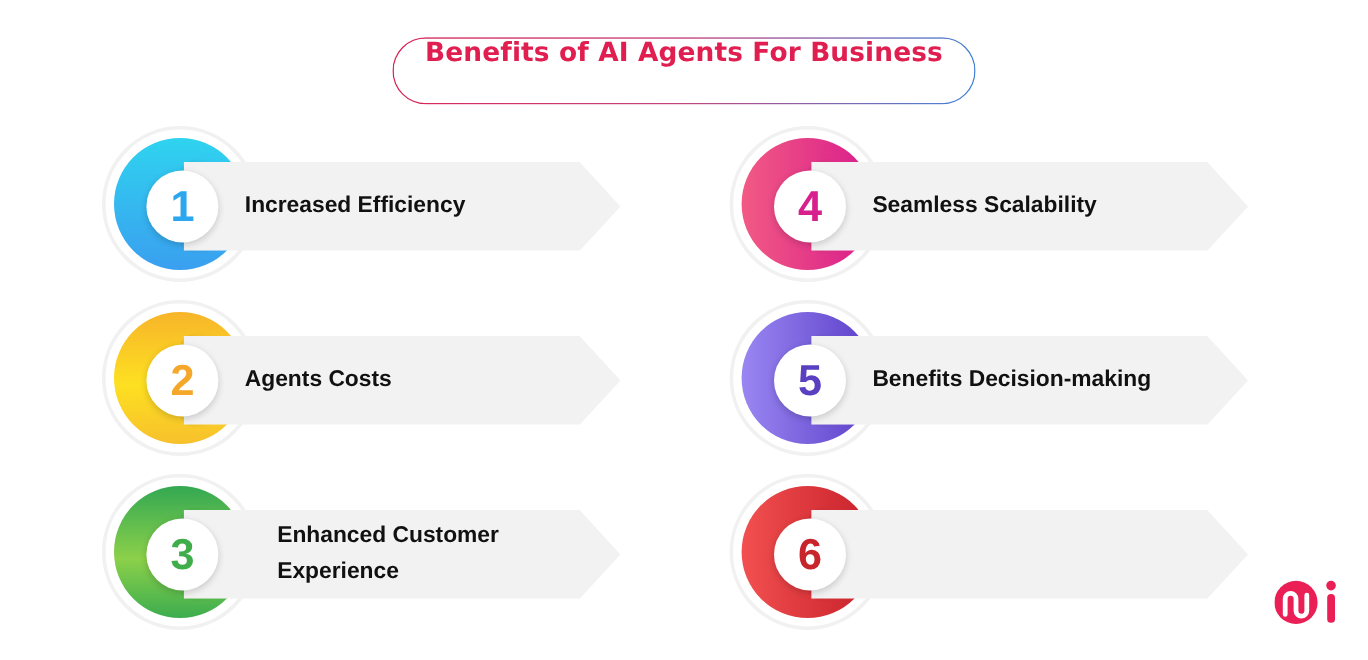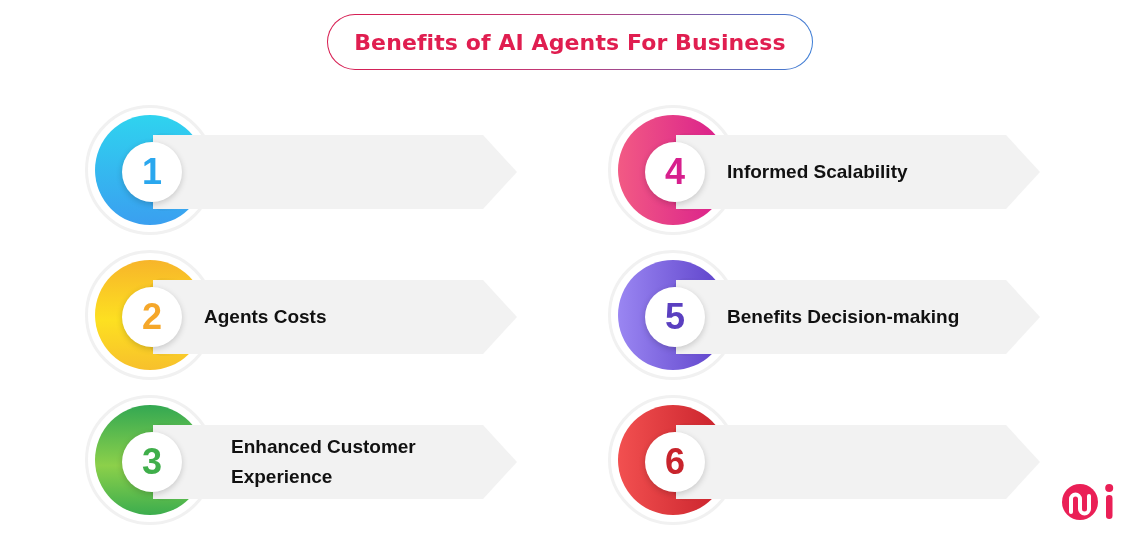--- a/index.html
+++ b/index.html
@@ -1,26 +1,26 @@
 <!DOCTYPE html>
 <html><head>
   <meta charset="utf-8">
   <style>
     html, body { margin: 0; padding: 0; }
     body {
       width: 1140px; height: 550px; background: #ffffff; position: relative; overflow: hidden;
       font-family: "DejaVu Sans", "Liberation Sans", sans-serif;
     }
     .title-pill {
-      position: absolute; left: 327px; top: 14px; width: 486px; height: 56px;
+      position: absolute; left: 327px; top: 31px; width: 486px; height: 56px;
       border-radius: 28px; box-sizing: border-box;
       background: linear-gradient(#fff,#fff) padding-box,
                   linear-gradient(100deg,#d81b4f 0%,#c03a78 50%,#3a7fd8 100%) border-box;
       border: 1.5px solid transparent;
-      display: flex; align-items: center; justify-content: center;
+      display: flex; align-items: flex-start; justify-content: center;
     }
     .title-pill span {
       color: #e01e50; font-weight: bold; font-size: 22px; letter-spacing: 0.1px;
     }
     .item { position: absolute; width: 470px; height: 140px; }
     .halo {
       position: absolute; left: 0; top: 5px; width: 130px; height: 130px; border-radius: 50%;
       border: 3px solid #f1f1f1; box-sizing: border-box;
     }
     .ring {
@@ -61,20 +61,21 @@
 </div>
 
 <div class="item" style="left:85px; top:100px;">
   <div class="halo"></div>
   <div class="ring" style="background:linear-gradient(180deg,#2fd3ef,#3a9ff0);"></div>
   <div class="arrow-shadow"></div>
   <div class="arrow"></div>
   <div class="badge" style="color:#2aa7ee;">
       <span>1</span>
     </div>
+  <div class="label">Increased Efficiency</div>
 </div>
 
 <div class="item" style="left:85px; top:245px;">
   <div class="halo"></div>
   <div class="ring" style="background:linear-gradient(180deg,#f7b52a,#fde021 55%,#f7c02c);"></div>
   <div class="arrow-shadow"></div>
   <div class="arrow"></div>
   <div class="badge" style="color:#f5a72a;">
       <span>2</span>
     </div>
@@ -93,21 +94,21 @@
 </div>
 
 <div class="item" style="left:608px; top:100px;">
   <div class="halo"></div>
   <div class="ring" style="background:linear-gradient(90deg,#f25a84,#d81c8c);"></div>
   <div class="arrow-shadow"></div>
   <div class="arrow"></div>
   <div class="badge" style="color:#d7208d;">
       <span>4</span>
     </div>
-  <div class="label">Informed Scalability</div>
+  <div class="label">Seamless Scalability</div>
 </div>
 
 <div class="item" style="left:608px; top:245px;">
   <div class="halo"></div>
   <div class="ring" style="background:linear-gradient(90deg,#9a86f2,#5b3fc8);"></div>
   <div class="arrow-shadow"></div>
   <div class="arrow"></div>
   <div class="badge" style="color:#5a3fc0;">
       <span>5</span>
     </div>

